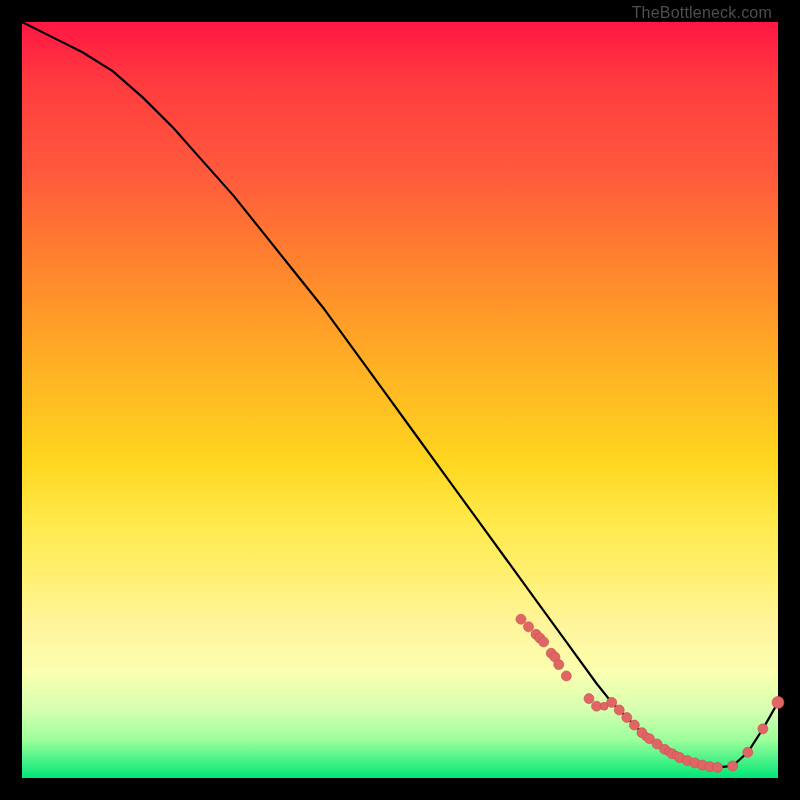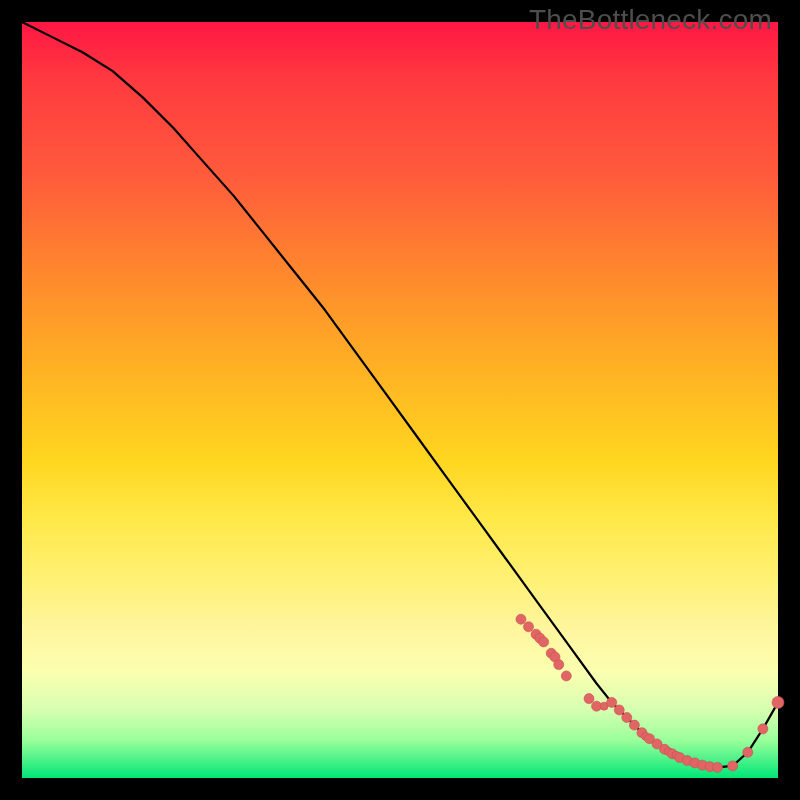--- a/index.html
+++ b/index.html
@@ -39,21 +39,21 @@
       #d6ffb0 91%,
       #9bff9b 95%,
       #00e676 100%
     );
   }
   .watermark {
     position: absolute;
     top: 4px;
     right: 28px;
     color: #4e4e4e;
-    font-size: 28px;
+    font-size: 16px;
     font-weight: 500;
     letter-spacing: 0.2px;
     user-select: none;
   }
   svg.overlay {
     position: absolute;
     left: 0;
     top: 0;
     width: 756px;
     height: 756px;

